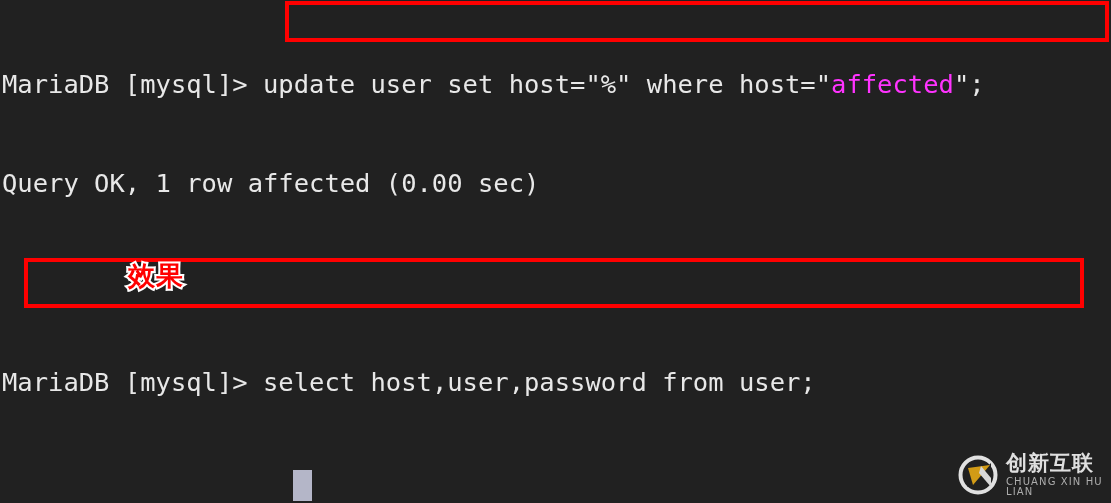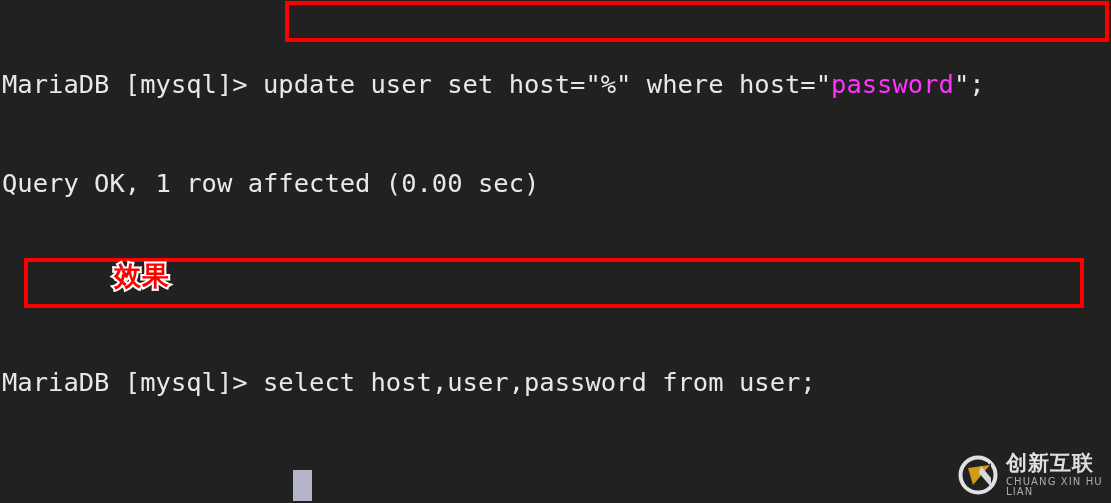--- a/index.html
+++ b/index.html
@@ -39,21 +39,21 @@
     width: 824px; height: 41px;
   }
   #redbox-row {
     left: 24px; top: 258px;
     width: 1060px; height: 50px;
   }
 
   
   #anno-xiaoguo {
     position: absolute;
-    left: 114px; top: 262px;
+    left: 128px; top: 262px;
     font-family: "DejaVu Sans", sans-serif;
     font-size: 27px;
     font-weight: bold;
     color: #ff0000;
     line-height: 1;
     -webkit-text-stroke: 4px #ffffff;
     paint-order: stroke fill;
     letter-spacing: 1px;
   }
 
@@ -96,21 +96,21 @@
     letter-spacing: 1.1px;
     margin-top: 3px;
   }
 </style>
 </head>
 <body>
 
 <div id="screen">
 
   <div class="term">
-    <div class="line" id="tl-0"><span>MariaDB [mysql]&gt; </span><span>update user set host="%" where host="</span><span class="magenta">password</span><span>";</span></div>
+    <div class="line" id="tl-0"><span>MariaDB [mysql]&gt; </span><span>update user set host="%" where host="</span><span class="magenta">affected</span><span>";</span></div>
     <div class="line" id="tl-1"><span>Query OK, 1 row affected (0.00 sec)</span></div>
     <div class="line" id="tl-3"><span> </span></div>
     <div class="line" id="tl-4"><span>MariaDB [mysql]&gt; </span><span>select host,user,password from user;</span></div>
     
     
     
     
     
     
     

